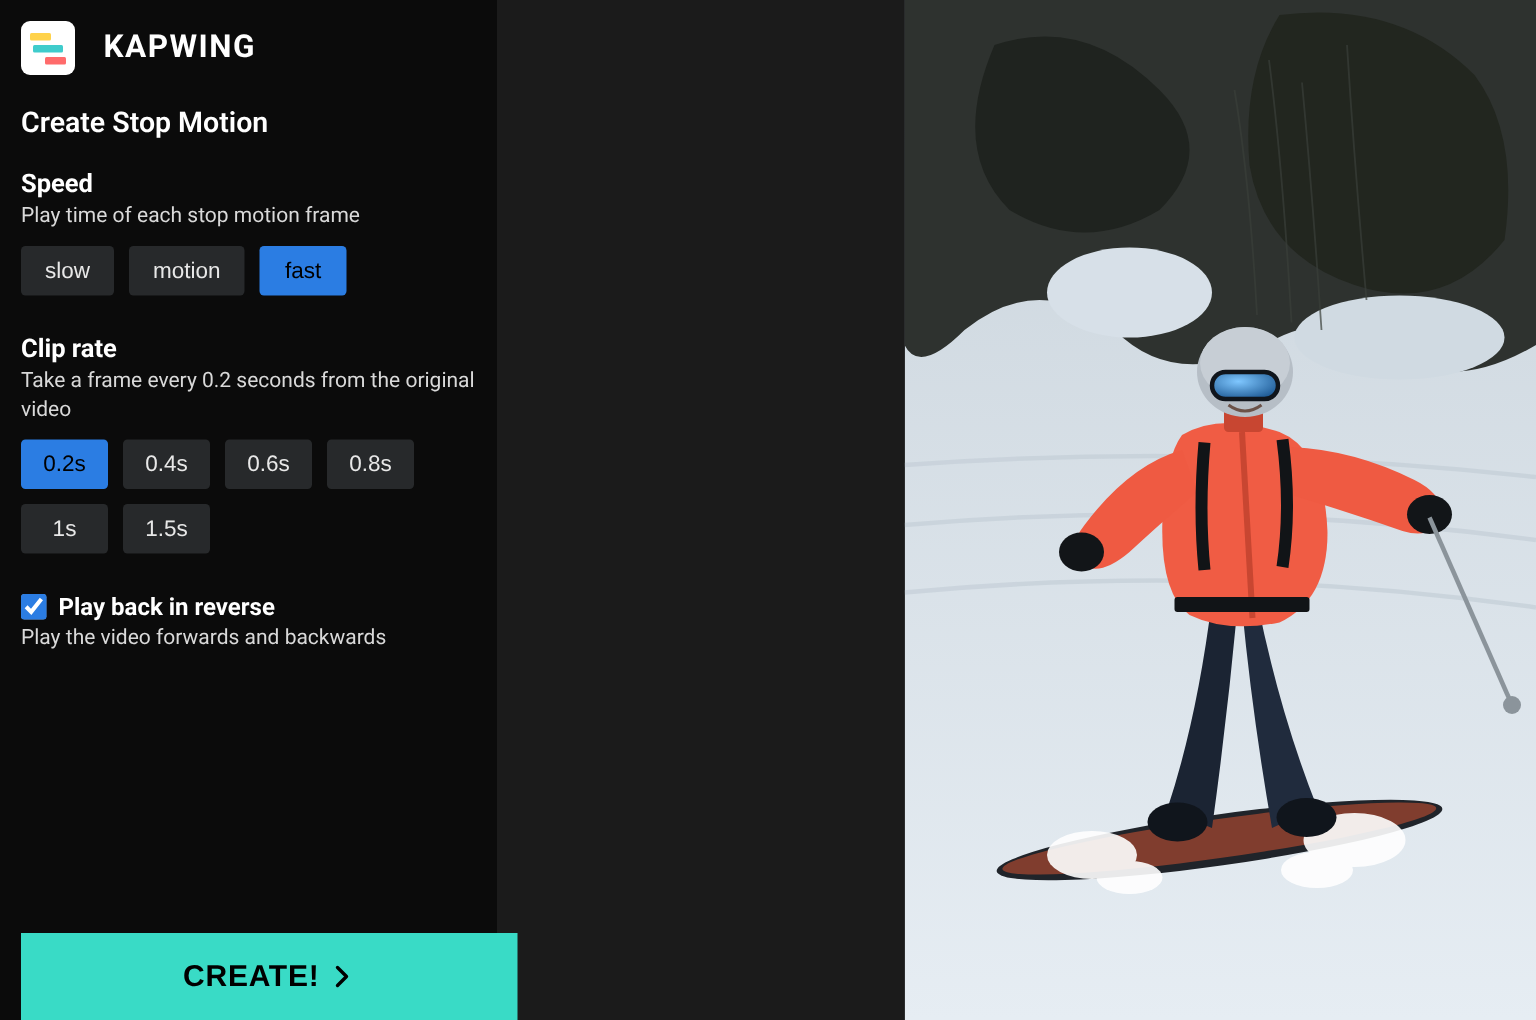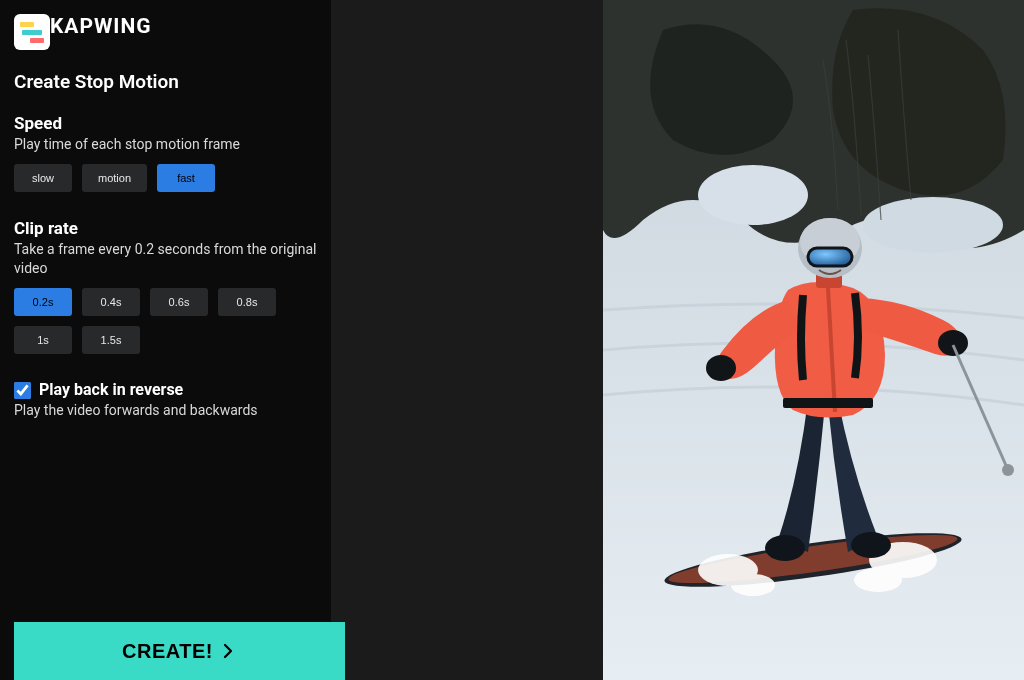--- a/index.html
+++ b/index.html
@@ -20,22 +20,22 @@
     flex-direction: column;
     position: relative;
   }
   .sidebar-inner {
     padding: 14px 14px 0 14px;
     flex: 1;
     overflow: hidden;
   }
   .logo-row {
     display: flex;
-    align-items: flex-start;
-    gap: 0;
+    align-items: center;
+    gap: 19px;
     margin-bottom: 20px;
   }
   .logo-icon {
     width: 36px;
     height: 36px;
     background: #fff;
     border-radius: 6px;
     display: flex;
     flex-direction: column;
     justify-content: center;
@@ -78,32 +78,32 @@
     display: flex;
     flex-wrap: wrap;
     gap: 10px;
   }
   .opt-btn {
     background: #27292b;
     color: #e8e8e8;
     border: none;
     border-radius: 3px;
     padding: 8px 14px;
-    font-size: 11px;
+    font-size: 15px;
     cursor: pointer;
     min-width: 58px;
   }
   .opt-btn.selected {
     background: #2b7de3;
     color: #000000;
   }
   .opt-btn.speed { padding: 8px 16px; }
   .check-row {
     display: flex;
-    align-items: flex-end;
+    align-items: center;
     gap: 8px;
     margin-bottom: 2px;
   }
   .check-row input[type="checkbox"] {
     width: 17px;
     height: 17px;
     accent-color: #2b7de3;
     cursor: pointer;
   }
   .check-label {

